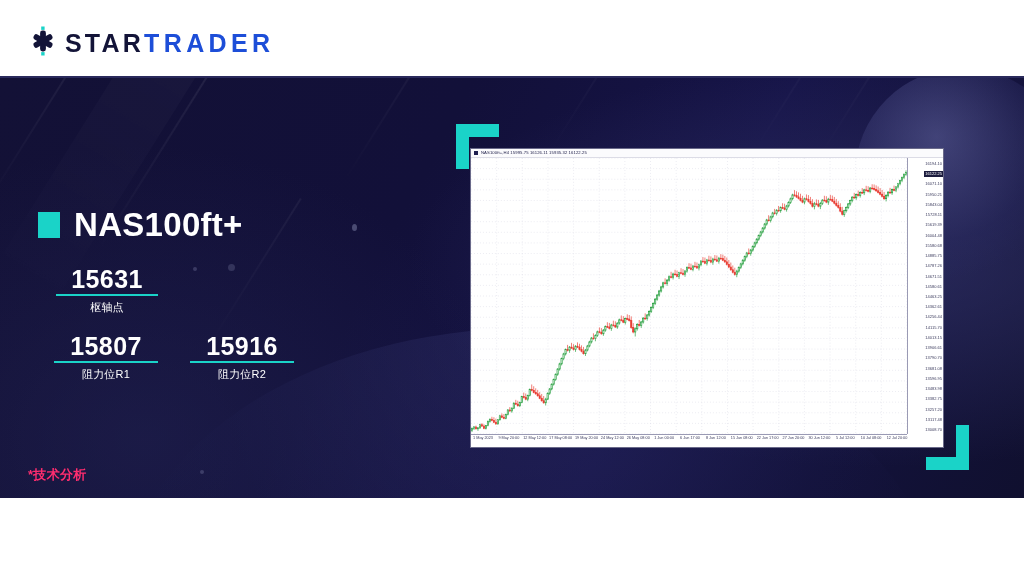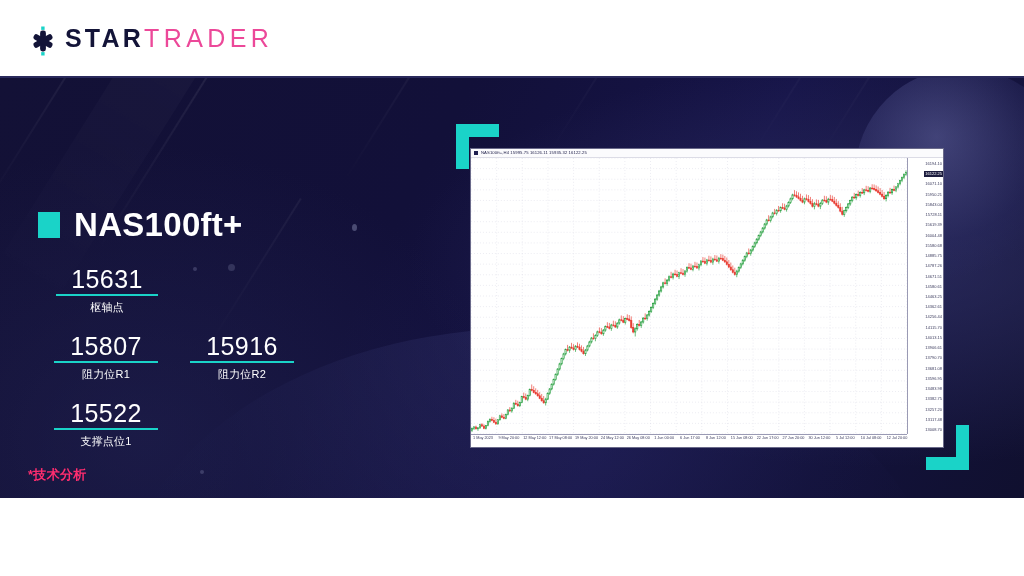--- a/index.html
+++ b/index.html
@@ -5,25 +5,25 @@
   html,body{margin:0;padding:0;}
   body{
     width:1024px;height:576px;overflow:hidden;background:#ffffff;
     font-family:"Liberation Sans","DejaVu Sans",sans-serif;
     -webkit-font-smoothing:antialiased;
   }
   .page{position:relative;width:1024px;height:576px;overflow:hidden;}
 
   
   .header{position:absolute;left:0;top:0;width:1024px;height:78px;background:#ffffff;}
-  .logo{position:absolute;left:28px;top:26px;display:flex;align-items:flex-start;height:30px;}
+  .logo{position:absolute;left:28px;top:26px;display:flex;align-items:flex-end;height:30px;}
   .logo-mark{position:relative;width:30px;height:30px;margin-right:7px;}
   .logo-word{display:flex;align-items:baseline;letter-spacing:3.2px;}
   .logo-star{font-size:25px;font-weight:700;color:#131438;line-height:1;}
-  .logo-trader{font-size:25px;font-weight:400;color:#ec4899;line-height:1;letter-spacing:4.4px;}
+  .logo-trader{font-size:25px;font-weight:700;color:#1d4ed8;line-height:1;letter-spacing:4.4px;}
   .header-rule{position:absolute;left:0;top:76px;width:1024px;height:2px;background:#2a2a5c;}
 
   
   .hero{position:absolute;left:0;top:78px;width:1024px;height:420px;
     background:
       radial-gradient(760px 330px at 86% 44%, rgba(58,60,116,.55) 0%, rgba(22,22,62,0) 62%),
       radial-gradient(520px 420px at 14% 86%, rgba(40,42,92,.40) 0%, rgba(18,18,54,0) 70%),
       linear-gradient(118deg,#131136 0%,#121039 38%,#161448 64%,#10102f 100%);
     overflow:hidden;}
 
@@ -34,21 +34,21 @@
 
   
   .title-row{position:absolute;left:38px;top:130px;display:flex;align-items:center;}
   .title-sq{width:22px;height:26px;background:#1ad3c8;margin-right:14px;}
   .title-txt{font-size:33px;font-weight:700;color:#ffffff;letter-spacing:.3px;line-height:1;}
 
   
   .pivots{position:absolute;left:38px;top:188px;width:330px;}
   .pv-row{display:flex;}
   .pv{display:flex;flex-direction:column;align-items:center;}
-  .pv-val{font-size:25px;font-weight:400;color:#ffffff;line-height:1.08;letter-spacing:.4px;}
+  .pv-val{font-size:25px;font-weight:700;color:#ffffff;line-height:1.08;letter-spacing:.4px;}
   .pv-ul{width:100%;height:2px;background:#1ad3c8;margin-top:1px;}
   .pv-lbl{font-size:11px;color:#ffffff;margin-top:4px;letter-spacing:.2px;font-weight:400;}
 
   .pv-pivot{width:102px;margin-left:18px;}
   .pv-r1{width:104px;margin-left:16px;justify-content:flex-end;}
   .pv-r2{width:104px;margin-left:32px;justify-content:space-between;}
   .pv-s1{width:104px;margin-left:16px;}
   .pv-s2{width:104px;margin-left:32px;}
   .row-gap{margin-top:18px;}
 
@@ -157,25 +157,20 @@
           <span class="pv-ul"></span>
           <span class="pv-lbl">阻力位R1</span>
         </div>
         <div class="pv pv-r2">
           <span class="pv-val">15916</span>
           <span class="pv-ul"></span>
           <span class="pv-lbl">阻力位R2</span>
         </div>
       </div>
       <div class="pv-row row-gap">
-        <div class="pv pv-s1">
-          <span class="pv-val">15522</span>
-          <span class="pv-ul"></span>
-          <span class="pv-lbl">支撑点位1</span>
-        </div>
       </div>
     </div>
 
     <div class="analysis">
       <div class="an-head">*技术分析</div>
       <div class="an-body">多头持仓在枢轴点以上，目标位为阻力位R1及阻力位R2。</div>
 
     </div>
 
     <div class="brk brk-tl-v" style="top:46px;"></div>

